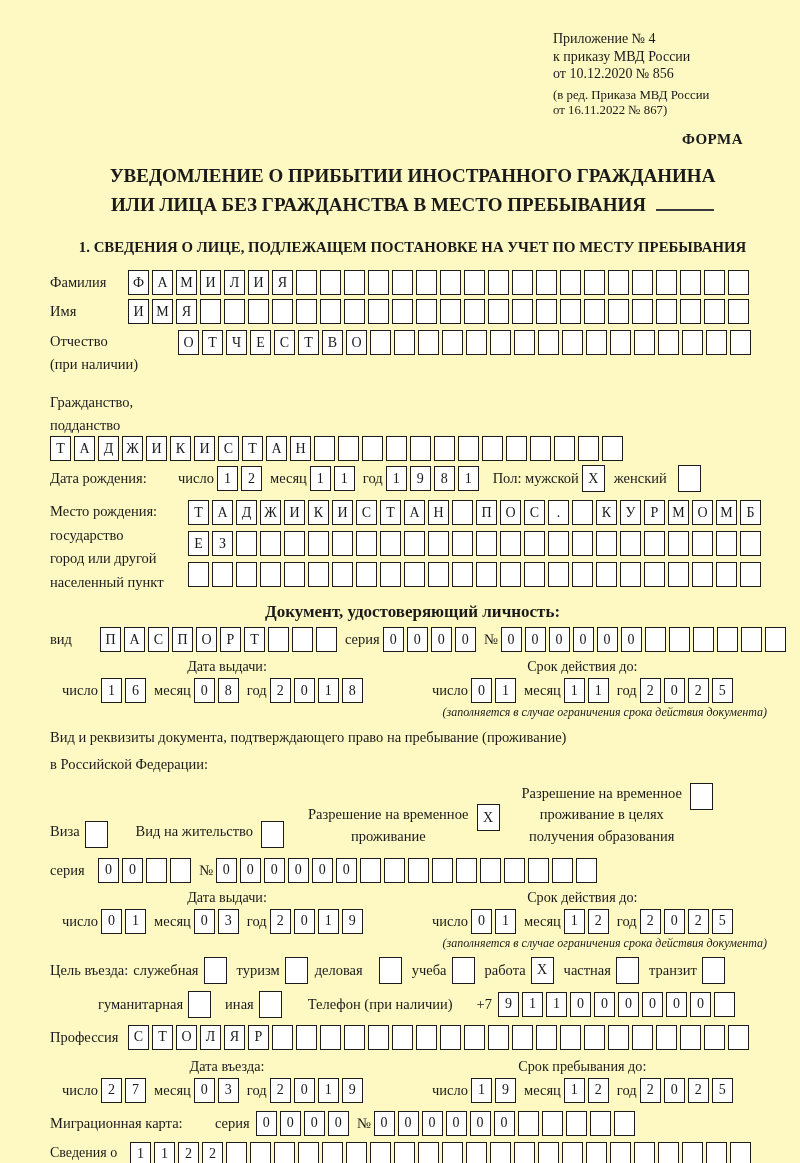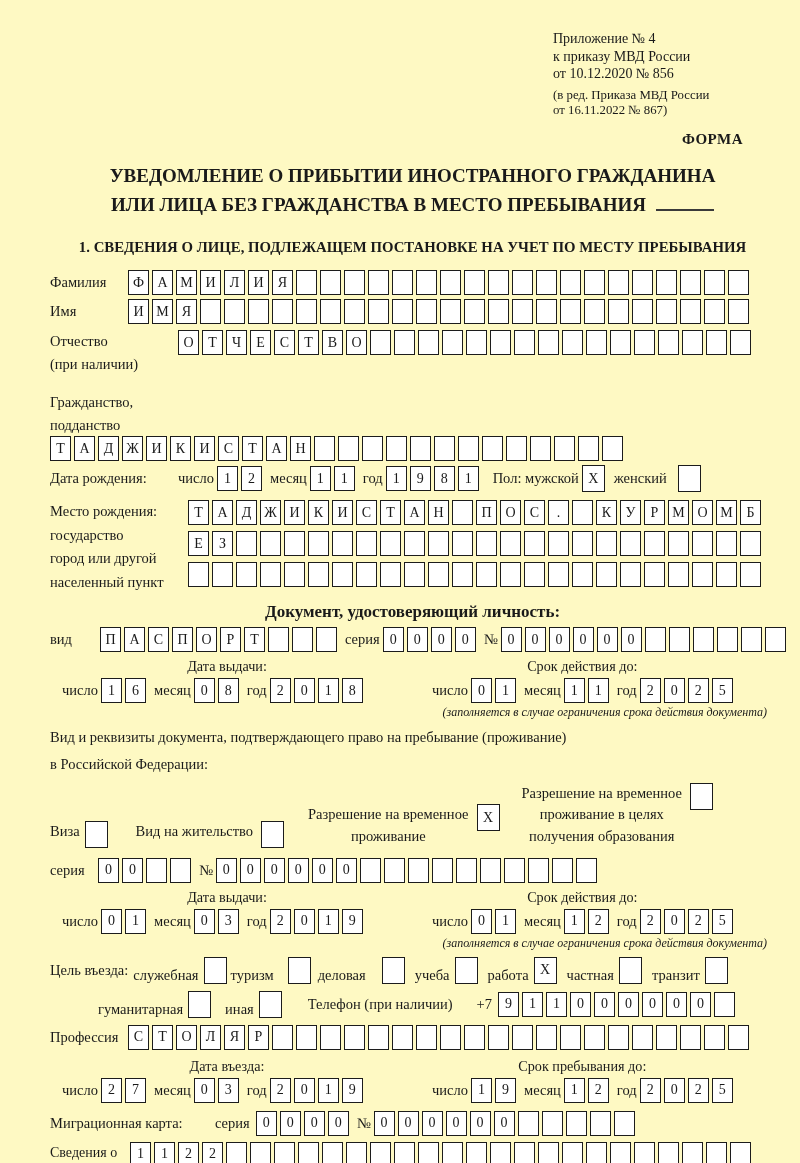--- a/index.html
+++ b/index.html
@@ -49,21 +49,21 @@
   .dategrp{display:flex;align-items:center;}
   .note-line{text-align:right;font-size:12px;padding-right:8px;margin:2px 0 6px 0;font-style:italic;}
 
   .intro{line-height:1.6;margin-top:4px;}
 
   .permit-row{display:flex;align-items:flex-end;margin:6px 0 10px 0;}
   .popt{display:flex;align-items:flex-start;}
   .plines{text-align:center;line-height:1.5;}
   .popt .cells{margin-left:8px;margin-top:0;}
 
-  .pair{display:flex;align-items:flex-end;}
+  .pair{display:flex;align-items:center;}
   .pair .plabel{margin-right:5px;}
   .purpose-row{display:flex;align-items:center;margin-bottom:7px;}
 
   .rep-block{display:flex;align-items:flex-start;margin-top:6px;}
   .rep-labels{width:80px;flex:none;line-height:1.6;font-size:14px;}
   .rep-cells .row{margin-bottom:6px;}
 
   .doc-head{text-align:center;font-weight:bold;font-size:17px;margin:8px 0 5px 0;}
 </style>
 </head>
@@ -543,21 +543,21 @@
   <div class="note-line">(заполняется в случае ограничения срока действия документа)</div>
 
   <div class="purpose-row">
     <span class="lbl" style="margin-right:5px;">Цель въезда:</span>
     <span class="pair">
         <span class="plabel">служебная</span>
         <span class="cells cb">
           <span class="cell"></span>
         </span>
       </span>
-    <span class="pair" style="margin-left:4px;gap:9px;">
+    <span class="pair" style="margin-left:10px;">
         <span class="plabel">туризм</span>
         <span class="cells cb">
           <span class="cell"></span>
         </span>
       </span>
     <span class="pair" style="margin-left:7px;gap:11px;">
         <span class="plabel">деловая</span>
         <span class="cells cb">
           <span class="cell"></span>
         </span>

